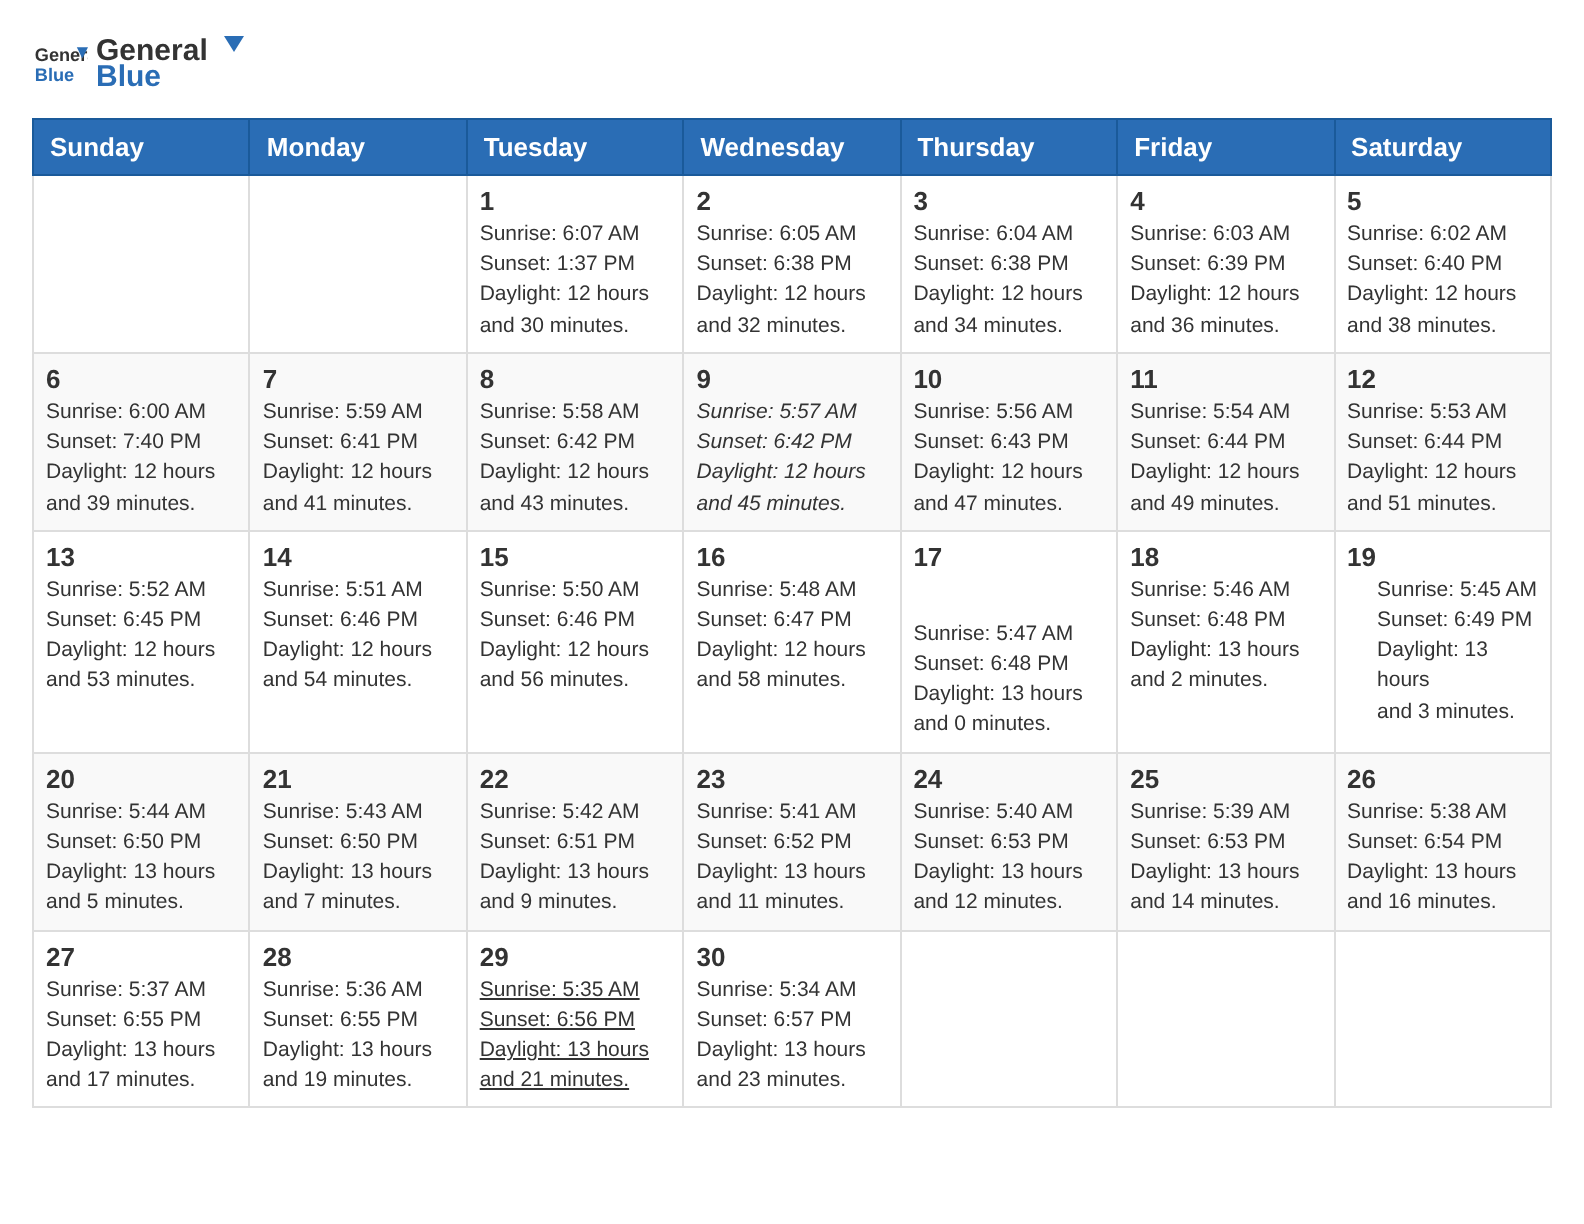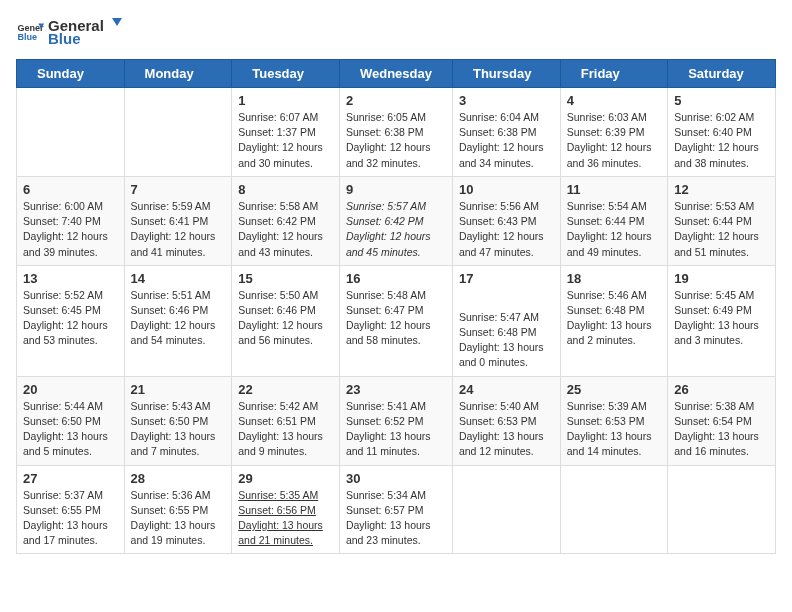--- a/index.html
+++ b/index.html
@@ -42,21 +42,21 @@
       width: 100%;
       border-collapse: collapse;
       border: 1px solid #ccc;
     }
     .calendar th {
       background-color: #2a6db5;
       color: #fff;
       font-size: 13px;
       font-weight: bold;
       text-align: left;
-      padding: 6px 20px;
+      padding: 6px 8px;
       border: 1px solid #1a5a9a;
     }
     .calendar td {
       vertical-align: top;
       border: 1px solid #ddd;
       padding: 5px 6px;
       width: 108px;
       min-height: 80px;
       background: #fff;
     }
@@ -249,21 +249,21 @@
         </td>
         <td>
           <span class="day-number">18</span>
           <div class="day-detail" style="white-space: pre-line;">Sunrise: 5:46 AM
 Sunset: 6:48 PM
 Daylight: 13 hours
 and 2 minutes.</div>
         </td>
         <td>
           <span class="day-number">19</span>
-          <div class="day-detail" style="white-space: pre-line;">Sunrise: 5:45 AM
+          <div class="day-detail" style="white-space: pre-line; margin-left: 15px;">Sunrise: 5:45 AM
 Sunset: 6:49 PM
 Daylight: 13 hours
 and 3 minutes.</div>
         </td>
       </tr>
       <tr class="week-row">
         <td>
           <span class="day-number">20</span>
           <div class="day-detail" style="white-space: pre-line;">Sunrise: 5:44 AM
 Sunset: 6:50 PM

